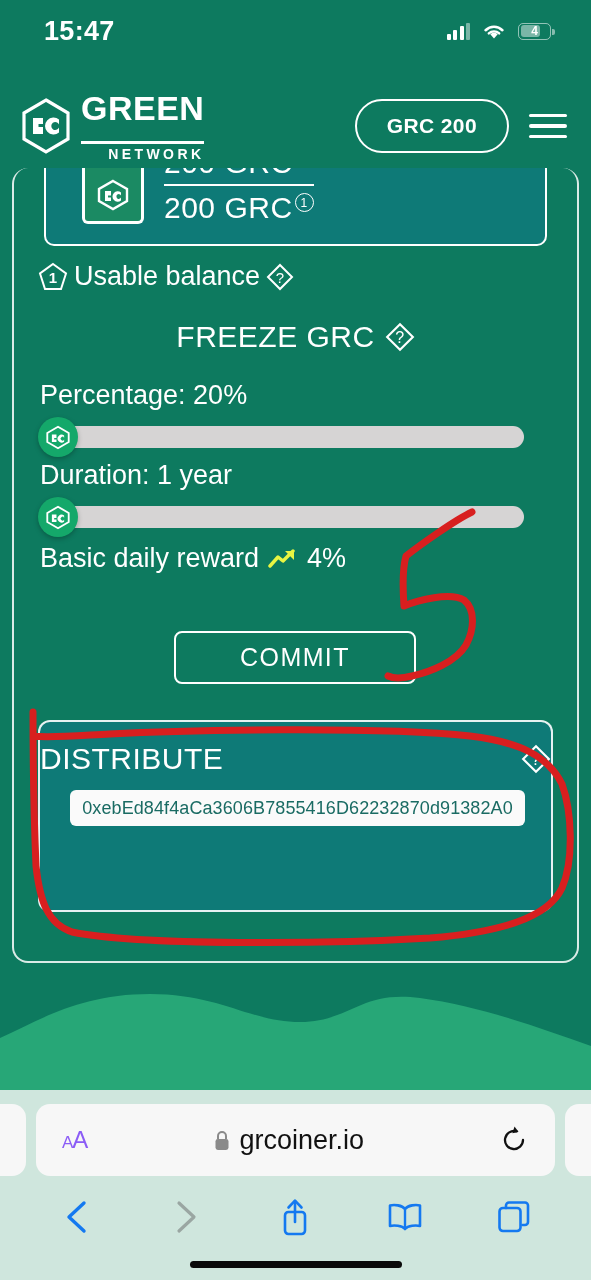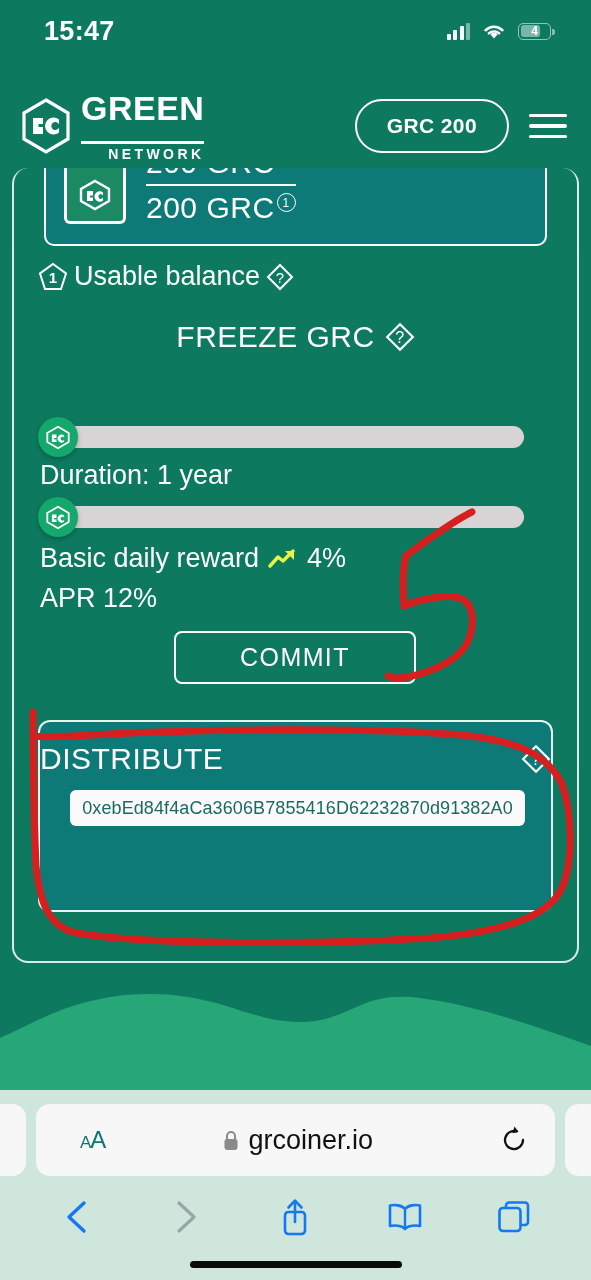--- a/index.html
+++ b/index.html
@@ -80,21 +80,21 @@
     position: absolute; left: 12px; top: 0; width: 567px; height: 795px;
     border: 2px solid rgba(255,255,255,.85); border-radius: 16px;
     border-top: none;
   }
 
   
   .balance-card {
     position: absolute; left: 44px; top: 0; width: 503px; height: 78px;
     background: #0e7a77; border: 2.5px solid #fff; border-top: none;
     border-radius: 0 0 10px 10px;
-    display: flex; align-items: flex-start; padding: 0 18px;
+    display: flex; align-items: flex-start; padding: 0 36px;
     overflow: hidden;
   }
   .coin-badge {
     width: 62px; height: 56px; background: #1b8a63;
     border: 3px solid #fff; border-top: none; border-radius: 0 0 6px 6px;
     display: flex; align-items: center; justify-content: center; margin-top: 0;
   }
   .bal-text { margin-left: 20px; color: #fff; }
   .bal-top {
     font-size: 30px; font-weight: 500; letter-spacing: .5px;
@@ -192,21 +192,21 @@
     position: absolute; top: 0; width: 44px; height: 72px;
     background: #f7f7f7; border-radius: 14px;
   }
   .side-tab.l { left: -18px; }
   .side-tab.r { right: -18px; }
   .urlbar {
     position: absolute; left: 36px; top: 0; width: 519px; height: 72px;
     background: #f7f7f7; border-radius: 14px;
     display: flex; align-items: center; padding: 0 26px;
   }
-  .aa { font-size: 24px; color: #0f766e; letter-spacing: -1px; margin-left: 18px; }
+  .aa { font-size: 24px; color: #8b5cf6; letter-spacing: -1px; }
   .aa small { font-size: 17px; }
   .url-center {
     flex: 1; display: flex; align-items: center; justify-content: center; gap: 9px;
     font-size: 27px; color: #111; margin-left: -8px;
   }
   .lock { width: 16px; height: 21px; }
   .reload { width: 30px; height: 30px; }
 
   .toolbar {
     position: absolute; left: 0; top: 96px; width: 591px; height: 62px;
@@ -305,20 +305,21 @@
     </div>
 
     <div class="section-title">
       <span>FREEZE GRC</span>
       <svg width="30" height="30" viewBox="0 0 28 28">
         <path d="M14 2 L26 14 L14 26 L2 14 Z" fill="none" stroke="#fff" stroke-width="2"></path>
         <text x="14" y="19.5" text-anchor="middle" font-family="Liberation Sans, sans-serif" font-size="15" fill="#fff">?</text>
       </svg>
     </div>
 
+    <div class="field-label lbl-pct">Percentage: 20%</div>
     <div class="slider sl-pct">
       <div class="track"></div>
       <div class="thumb">
         <svg width="26" height="25" viewBox="0 0 34 32">
           <path d="M17 2 L31 10 L31 22 L17 30 L3 22 L3 10 Z" fill="none" stroke="#fff" stroke-width="2.4"></path>
           <path d="M9 12 L9 22 L15 22 L15 18.5 L12 18.5 L12 16.5 L15 16.5 L15 12 Z" fill="#fff"></path>
           <path d="M25 13.5 A5.2 5.2 0 1 0 25 21.5 L25 18.5 A2.4 2.4 0 1 1 25 16.5 Z" fill="#fff"></path>
         </svg>
       </div>
     </div>
@@ -336,21 +337,20 @@
     </div>
 
     <div class="reward-row">
       <span>Basic daily reward</span>
       <svg width="30" height="22" viewBox="0 0 30 22">
         <path d="M2 18 L10 9 L15 13 L25 3" stroke="#e9f542" stroke-width="3.4" fill="none" stroke-linecap="round" stroke-linejoin="round"></path>
         <path d="M17 3 L26 3 L26 12 Z" fill="#e9f542"></path>
       </svg>
       <span>4%</span>
     </div>
-    <div class="apr-row">APR 12%</div>
 
     <div class="commit-btn">COMMIT</div>
 
     <div class="distribute-card">
       <div class="dist-title">
         <span>DISTRIBUTE</span>
         <svg width="30" height="30" viewBox="0 0 28 28">
           <path d="M14 2 L26 14 L14 26 L2 14 Z" fill="none" stroke="#fff" stroke-width="2"></path>
           <text x="14" y="19.5" text-anchor="middle" font-family="Liberation Sans, sans-serif" font-size="15" fill="#fff">?</text>
         </svg>

